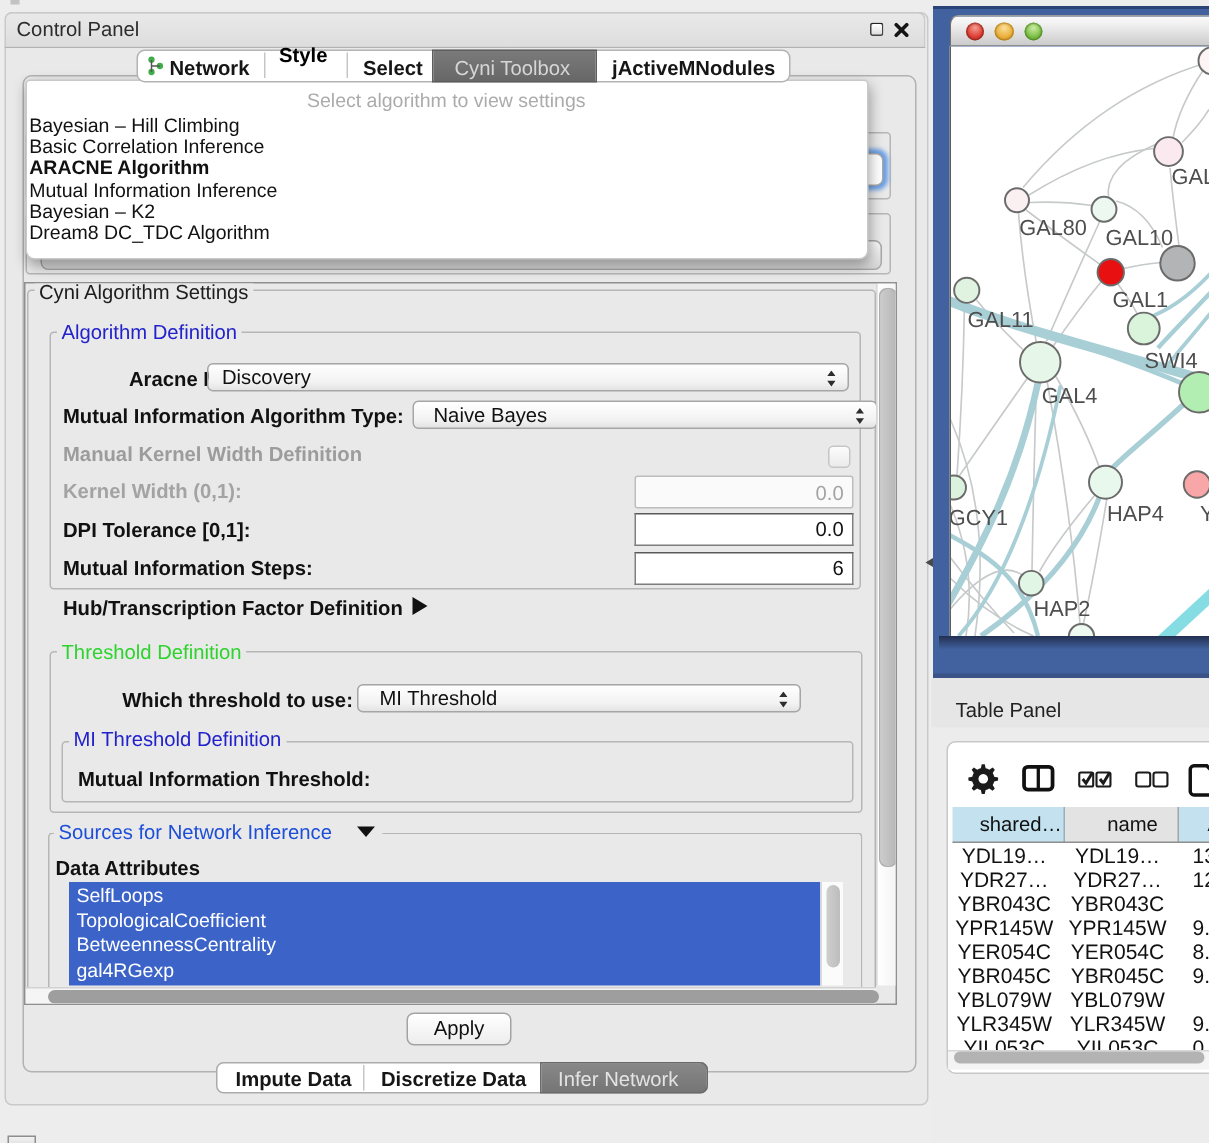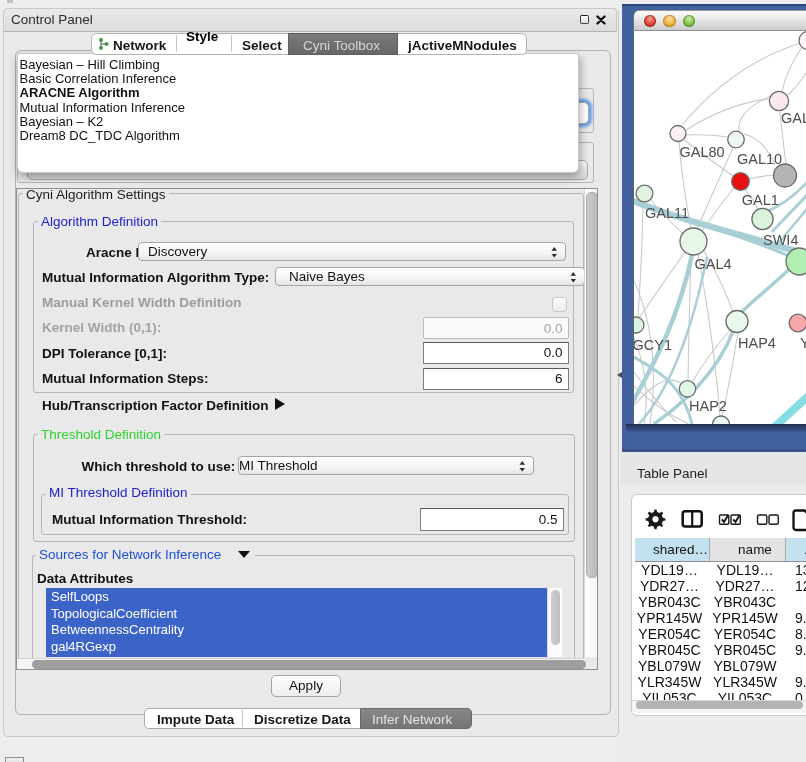--- a/index.html
+++ b/index.html
@@ -71,46 +71,46 @@
   <div class="lbl" style="left:25px;top:158px;">DPI Tolerance [0,1]:</div>
   <div class="fld" style="left:406px;top:152.5px;width:145.5px;height:22.5px;line-height:20px;padding-right:5px;box-sizing:border-box;">0.0</div>
   <div class="lbl" style="left:25px;top:182.5px;">Mutual Information Steps:</div>
   <div class="fld" style="left:406px;top:178.5px;width:145.5px;height:22.5px;line-height:20px;padding-right:5px;box-sizing:border-box;">6</div>
   <div class="lbl" style="left:25px;top:210px;">Hub/Transcription Factor Definition</div>
   <div class="a" style="left:258px;top:209px;width:0;height:0;border-left:10px solid #111;border-top:6.5px solid transparent;border-bottom:6.5px solid transparent;"></div>
 
   <div class="grp" style="left:16px;top:245px;width:539.5px;height:105.5px;"></div>
   <div class="gt" style="left:21px;top:238.5px;color:#2ed32e;">Threshold Definition</div>
   <div class="lbl" style="left:64.5px;top:271px;">Which threshold to use:</div>
-  <div class="combo" style="left:221px;top:267px;width:296px;height:19px;box-sizing:border-box;">MI Threshold<svg class="carr" width="6.5" height="11" viewBox="0 0 6.5 11">
+  <div class="combo" style="left:221px;top:267px;width:296px;height:19px;box-sizing:border-box;padding-left:14px;">MI Threshold<svg class="carr" width="6.5" height="11" viewBox="0 0 6.5 11">
         <path d="M3.25 0 L6 3.7 L0.5 3.7 Z M3.25 10.6 L6 6.9 L0.5 6.9 Z" fill="#2d2d2d"></path>
       </svg></div>
   <div class="grp" style="left:24px;top:305px;width:526px;height:39px;"></div>
   <div class="gt" style="left:29px;top:296.5px;color:#2222cc;">MI Threshold Definition</div>
   <div class="lbl" style="left:35px;top:324px;">Mutual Information Threshold:</div>
-  <div class="fld" style="left:402.5px;top:319px;width:144px;height:23px;line-height:21px;padding-right:5px;box-sizing:border-box;">0.5</div>
 
   <div class="grp" style="left:15px;top:365.5px;width:541px;height:110px;border-bottom:none;"></div>
   <div class="gt" style="left:19px;top:359px;color:#1d4ed8;">Sources for Network Inference</div>
   <div class="a" style="left:205px;top:363.5px;width:33px;height:4px;background:#e9e9e9;"></div>
   <div class="a" style="left:221px;top:362px;width:0;height:0;border-top:7.5px solid #111;border-left:6.2px solid transparent;border-right:6.2px solid transparent;"></div>
   <div class="lbl" style="left:20px;top:382.5px;">Data Attributes</div>
   <div class="a" style="left:29px;top:399px;width:501px;height:69px;background:#3c64c8;color:#fff;overflow:hidden;">
     <div style="padding:1px 0 0 5px;line-height:16.5px;font-size:13px;">SelfLoops<br>TopologicalCoefficient<br>BetweennessCentrality<br>gal4RGexp</div>
   </div>
   <div class="a" style="left:530px;top:399px;width:14px;height:69px;background:#fbfbfb;border-left:1px solid #dadada;"></div>
   <div class="a" style="left:533.5px;top:400.5px;width:9px;height:55px;border-radius:5px;background:linear-gradient(to right,#cecece,#bdbdbd);"></div>
 
   <div class="a" style="left:567px;top:0;width:13px;height:468px;background:linear-gradient(to right,#ffffff,#f4f4f4);border-left:1px solid #d8d8d8;"></div>
   <div class="a" style="left:569px;top:3px;width:9.5px;height:384px;border-radius:5px;background:linear-gradient(to right,#cccccc,#b8b8b8);border:0.5px solid #adadad;"></div>
   <div class="a" style="left:0;top:469px;width:567px;height:12px;background:#f5f5f5;border-top:1px solid #d2d2d2;"></div>
   <div class="a" style="left:15px;top:470.5px;width:554px;height:9px;border-radius:4.5px;background:#9e9e9e;"></div>
 </div>
 
 <div class="a" id="popup" style="z-index:4;left:16.5px;top:52.5px;width:560px;height:118px;background:#fff;border:1px solid #c9c9c9;border-radius:3px 3px 6px 6px;box-shadow:1px 4px 9px rgba(0,0,0,0.35);">
+  <div style="text-align:center;color:#ababab;line-height:13px;padding-top:6px;font-size:13px;">Select algorithm to view settings</div>
   <div style="padding-left:2px;line-height:14.35px;padding-top:4px;font-size:13px;">
     Bayesian – Hill Climbing<br>
     Basic Correlation Inference<br>
     <span class="b">ARACNE Algorithm</span><br>
     Mutual Information Inference<br>
     Bayesian – K2<br>
     Dream8 DC_TDC Algorithm
   </div>
 </div>
 

